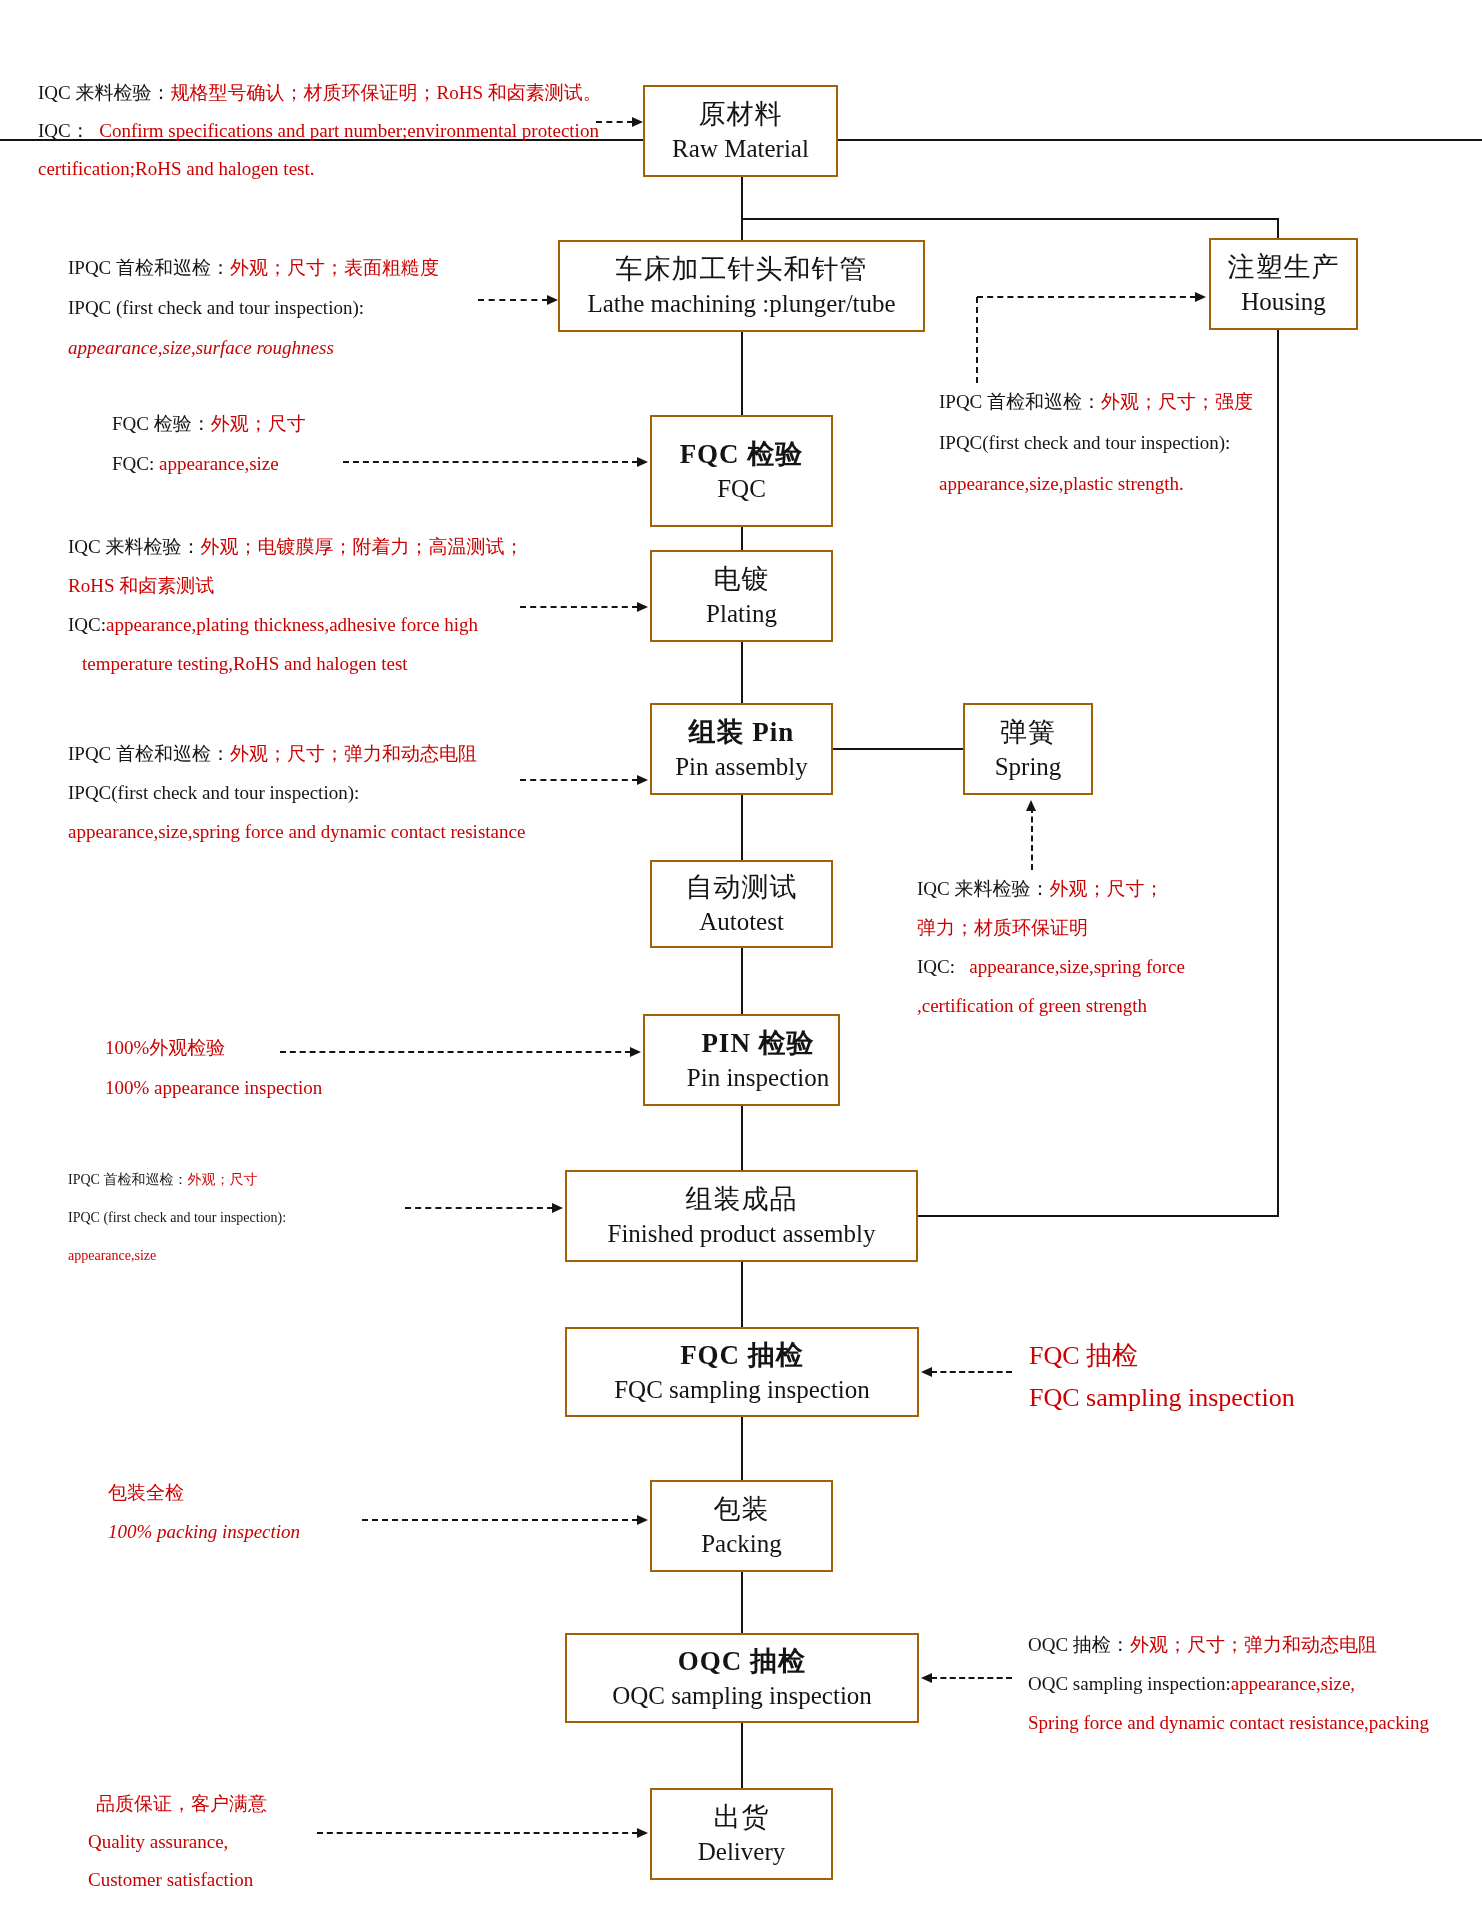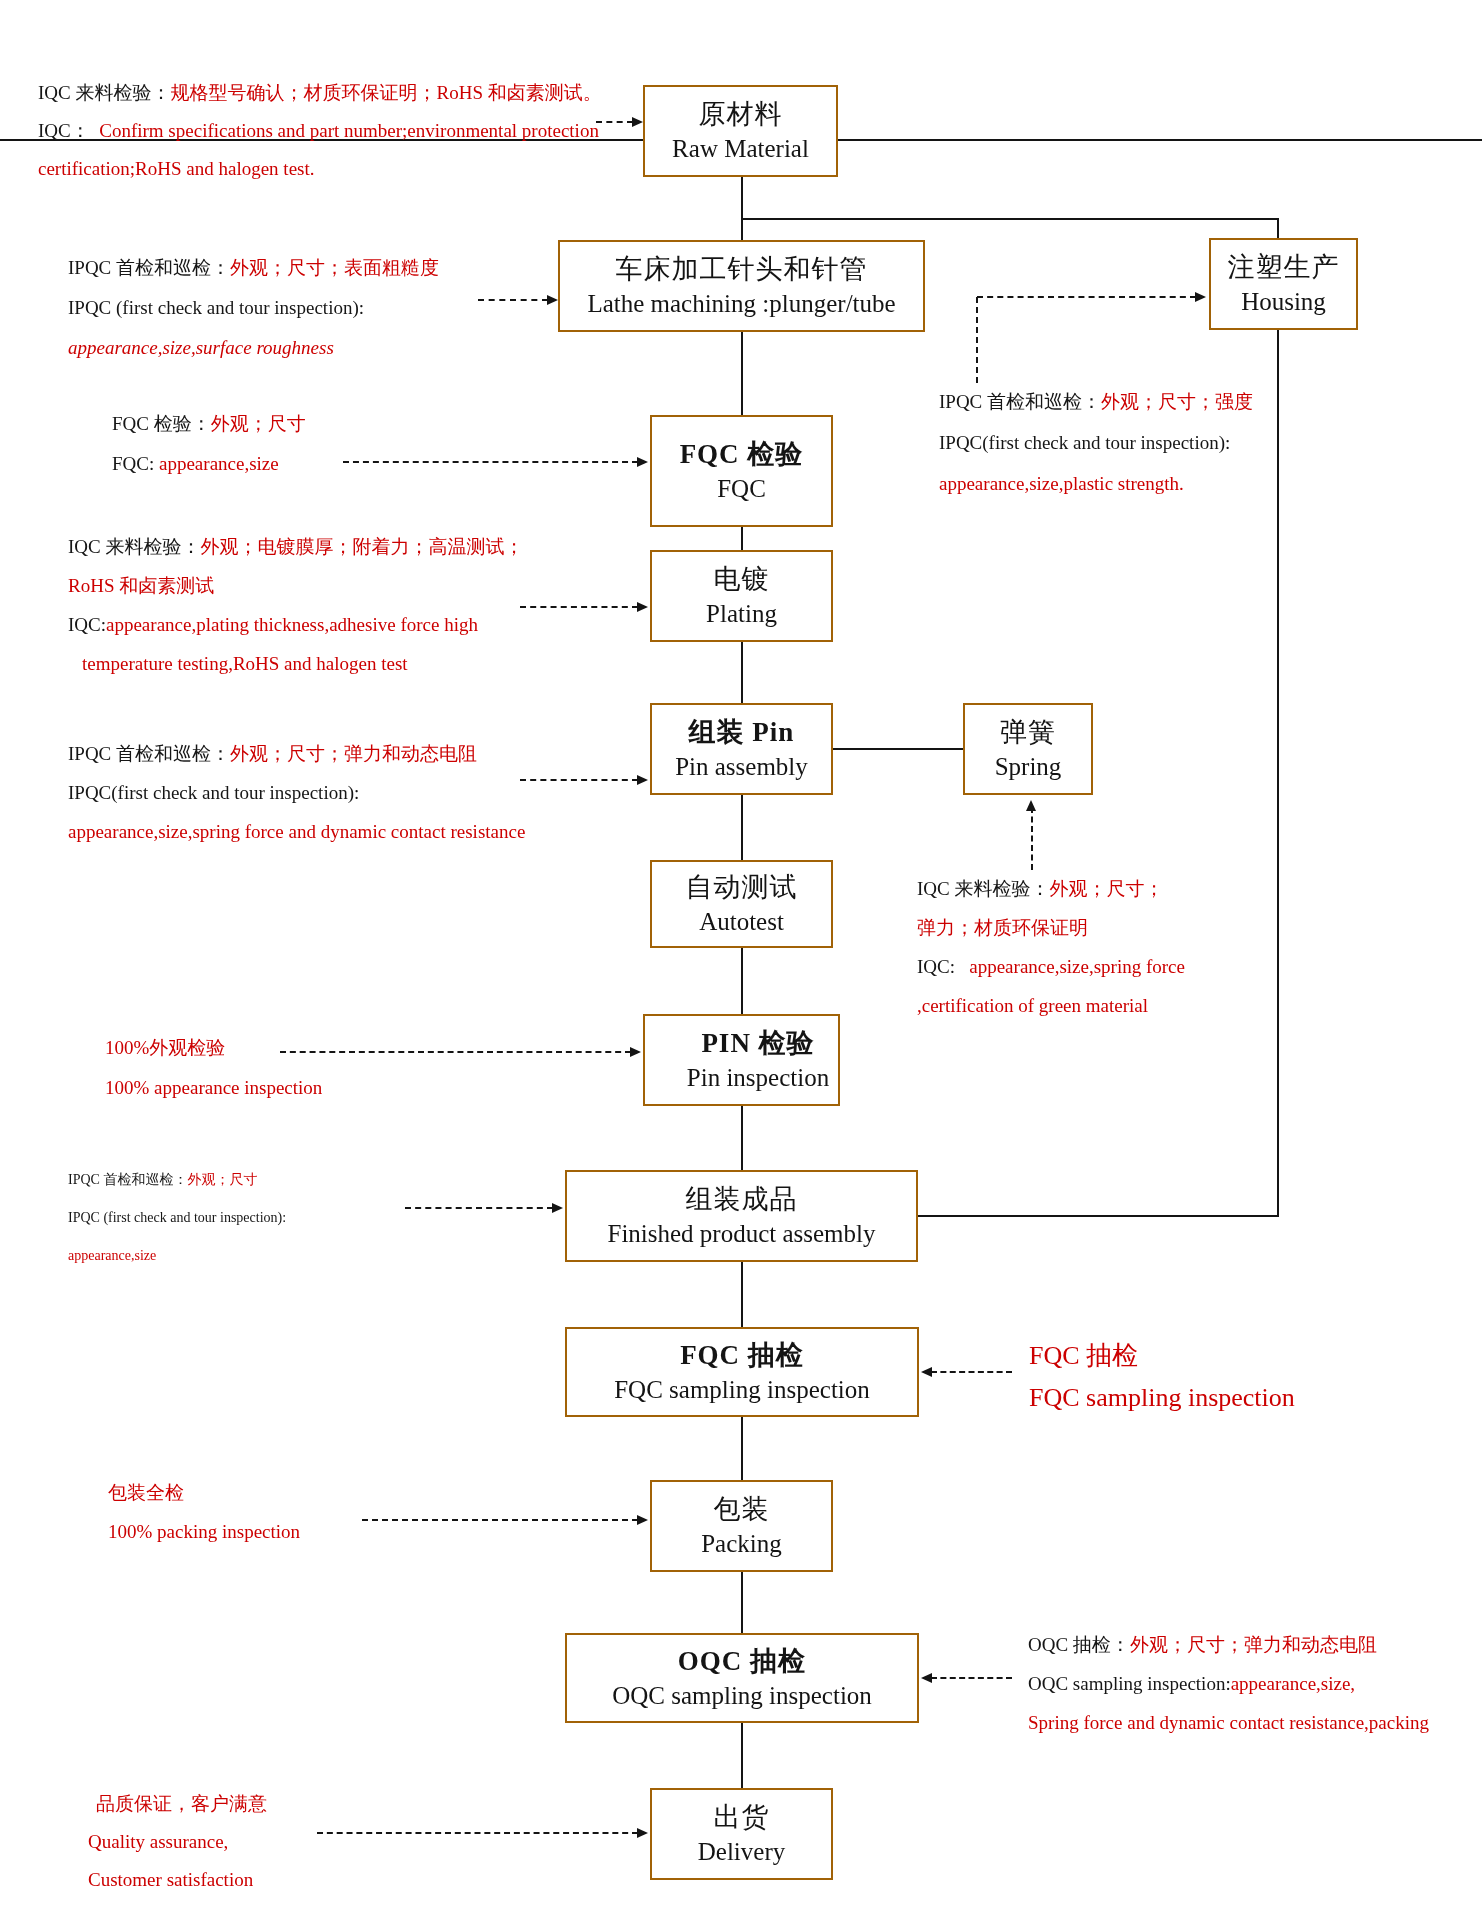--- a/index.html
+++ b/index.html
@@ -131,37 +131,37 @@
       <div class="ann-line" style="height: 40px; line-height: 40px;"><span class="red">100%外观检验</span></div>
       <div class="ann-line" style="height: 40px; line-height: 40px;"><span class="red">100% appearance inspection</span></div>
     </div>
     <div class="ann" style="left: 68px; top: 1161px; font-size: 14px;">
       <div class="ann-line" style="height: 38px; line-height: 38px;"><span class="blk">IPQC 首检和巡检：</span><span class="red">外观；尺寸</span></div>
       <div class="ann-line" style="height: 38px; line-height: 38px;"><span class="blk">IPQC (first check and tour inspection):</span></div>
       <div class="ann-line" style="height: 38px; line-height: 38px;"><span class="red">appearance,size</span></div>
     </div>
     <div class="ann" style="left: 108px; top: 1473px; font-size: 19px;">
       <div class="ann-line" style="height: 39px; line-height: 39px;"><span class="red">包装全检</span></div>
-      <div class="ann-line" style="height: 39px; line-height: 39px;"><span class="red">100% packing inspection</span></div>
+      <div class="ann-line" style="height: 39px; line-height: 39px; font-style: italic;"><span class="red">100% packing inspection</span></div>
     </div>
     <div class="ann" style="left: 88px; top: 1785px; font-size: 19px;">
       <div class="ann-line" style="height: 38px; line-height: 38px; margin-left: 8px;"><span class="red">品质保证，客户满意</span></div>
       <div class="ann-line" style="height: 38px; line-height: 38px;"><span class="red">Quality assurance,</span></div>
       <div class="ann-line" style="height: 38px; line-height: 38px;"><span class="red">Customer satisfaction</span></div>
     </div>
     <div class="ann" style="left: 939px; top: 381px; font-size: 19px;">
       <div class="ann-line" style="height: 41px; line-height: 41px;"><span class="blk">IPQC 首检和巡检：</span><span class="red">外观；尺寸；强度</span></div>
       <div class="ann-line" style="height: 41px; line-height: 41px;"><span class="blk">IPQC(first check and tour inspection):</span></div>
       <div class="ann-line" style="height: 41px; line-height: 41px;"><span class="red">appearance,size,plastic strength.</span></div>
     </div>
     <div class="ann" style="left: 917px; top: 869px; font-size: 19px;">
       <div class="ann-line" style="height: 39px; line-height: 39px;"><span class="blk">IQC 来料检验：</span><span class="red">外观；尺寸；</span></div>
       <div class="ann-line" style="height: 39px; line-height: 39px;"><span class="red">弹力；材质环保证明</span></div>
       <div class="ann-line" style="height: 39px; line-height: 39px;"><span class="blk">IQC:&nbsp;&nbsp;&nbsp;</span><span class="red">appearance,size,spring force</span></div>
-      <div class="ann-line" style="height: 39px; line-height: 39px;"><span class="red">,certification of green material</span></div>
+      <div class="ann-line" style="height: 39px; line-height: 39px;"><span class="red">,certification of green strength</span></div>
     </div>
     <div class="ann" style="left: 1029px; top: 1335px; font-size: 26px;">
       <div class="ann-line" style="height: 42px; line-height: 42px;"><span class="red">FQC 抽检</span></div>
       <div class="ann-line" style="height: 42px; line-height: 42px;"><span class="red">FQC sampling inspection</span></div>
     </div>
     <div class="ann" style="left: 1028px; top: 1625px; font-size: 19px;">
       <div class="ann-line" style="height: 39px; line-height: 39px;"><span class="blk">OQC 抽检：</span><span class="red">外观；尺寸；弹力和动态电阻</span></div>
       <div class="ann-line" style="height: 39px; line-height: 39px;"><span class="blk">OQC sampling inspection:</span><span class="red">appearance,size,</span></div>
       <div class="ann-line" style="height: 39px; line-height: 39px;"><span class="red">Spring force and dynamic contact resistance,packing</span></div>
     </div>

